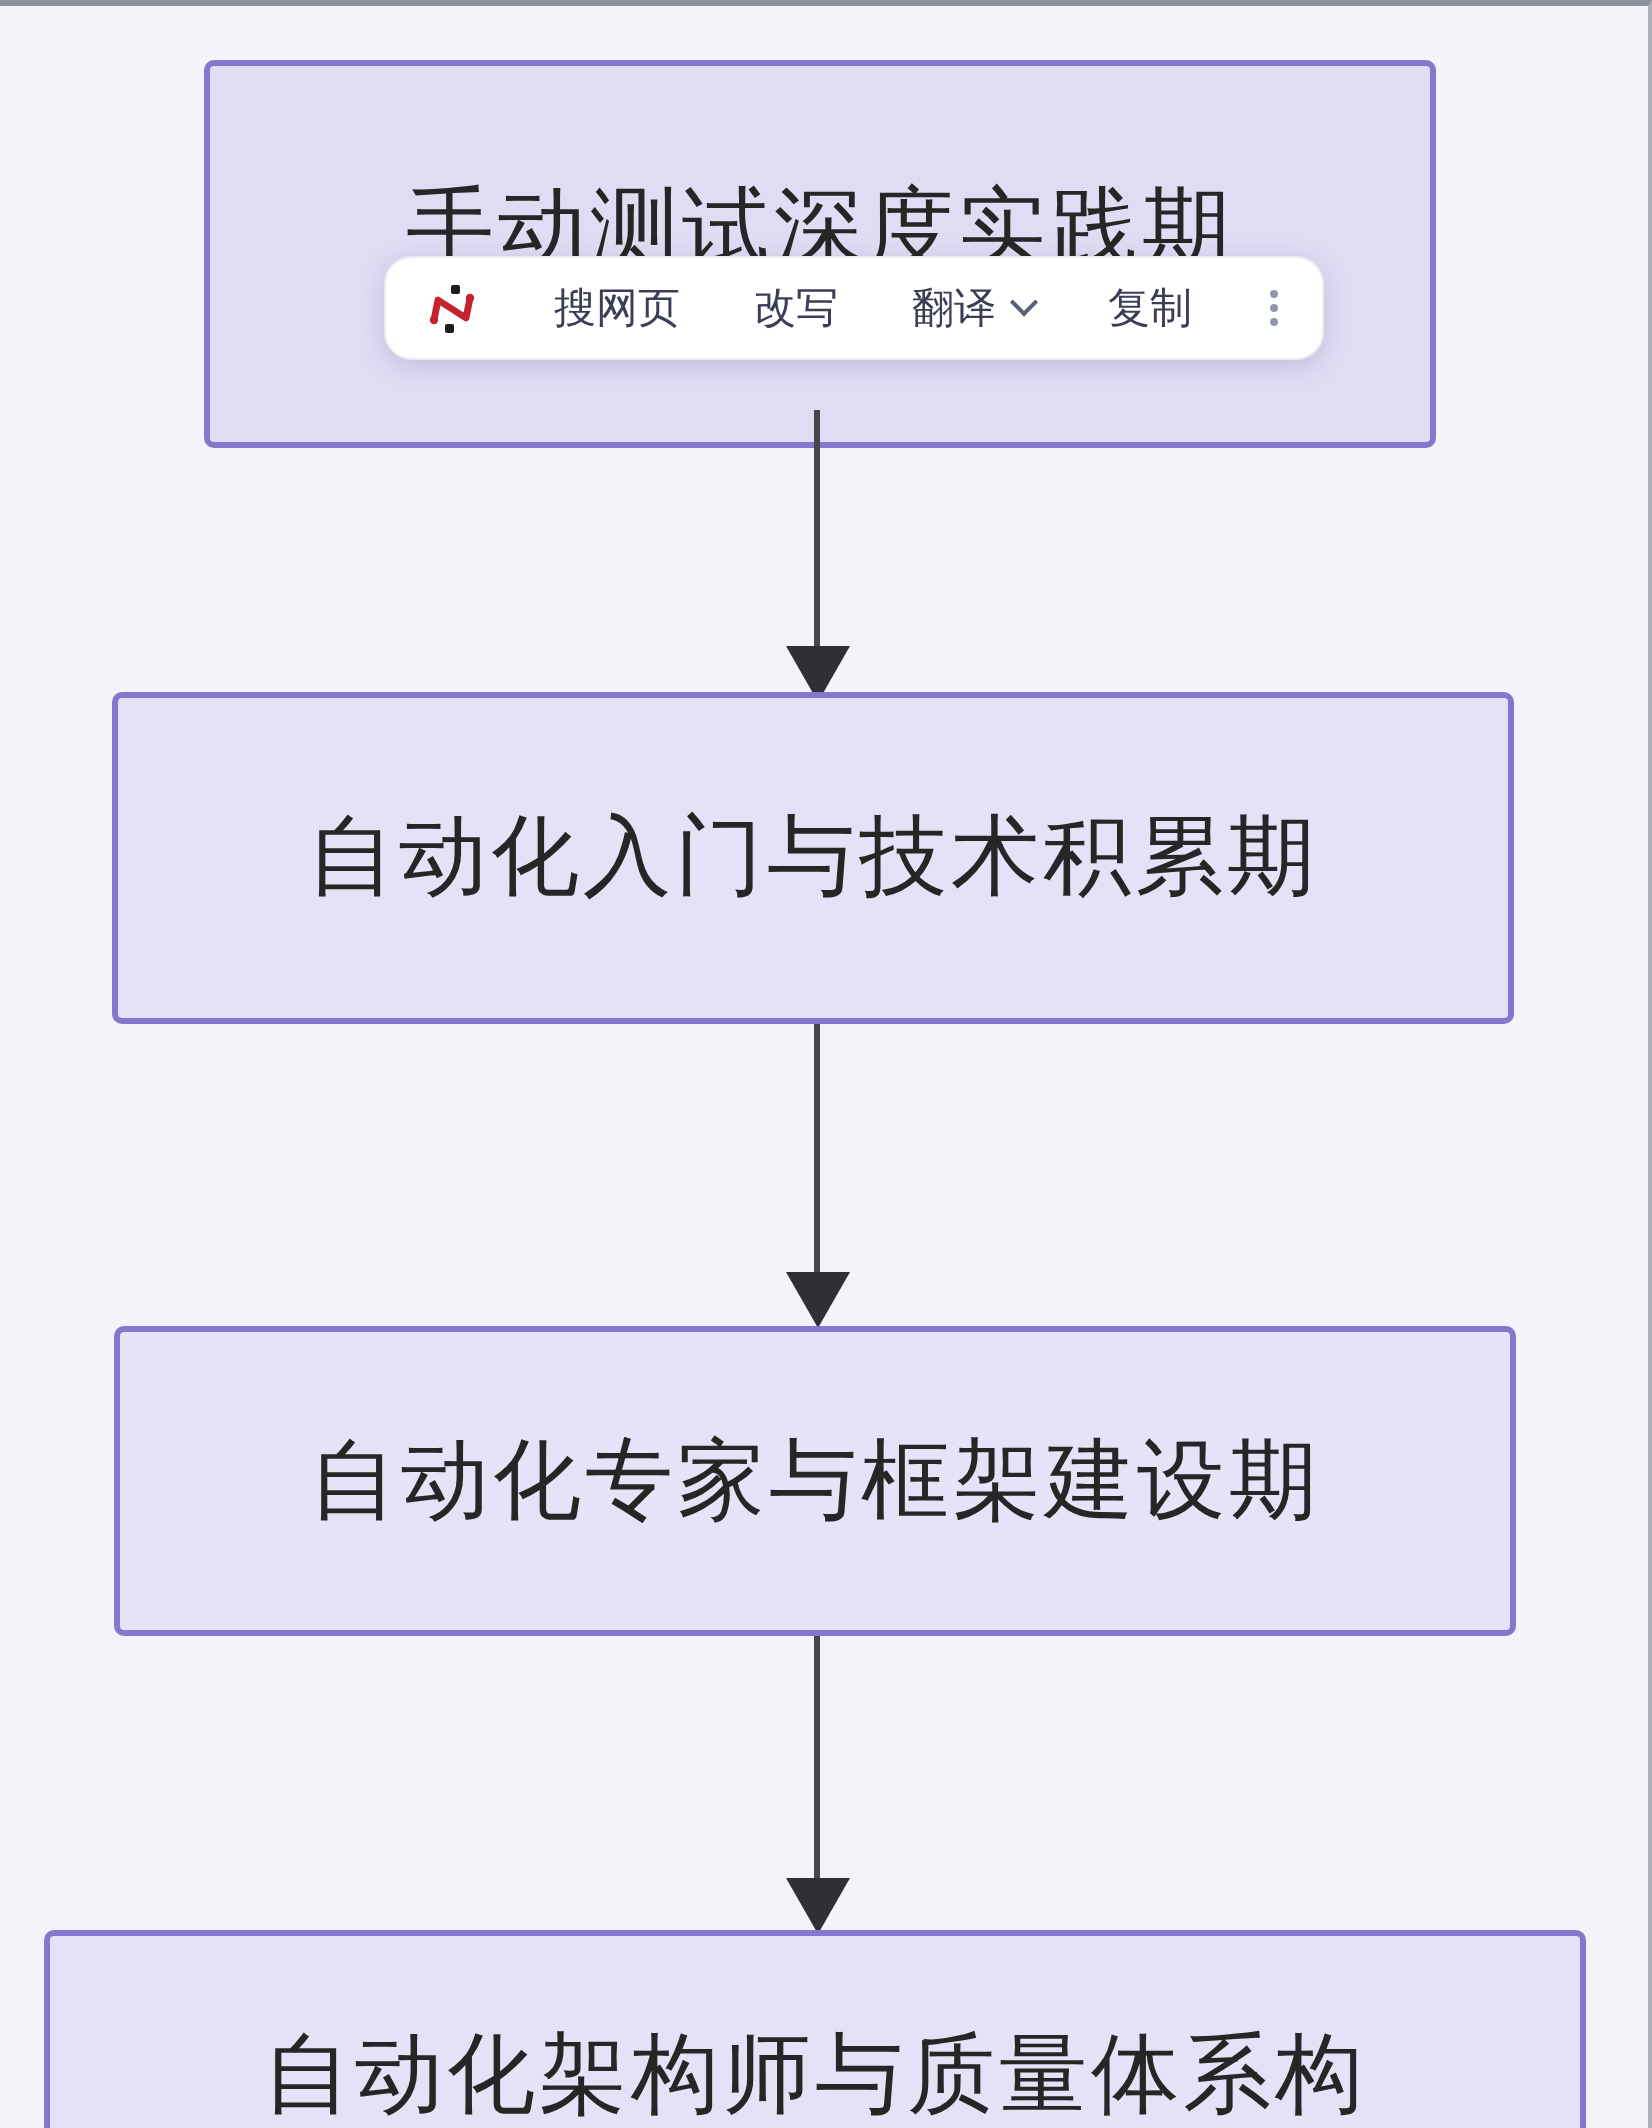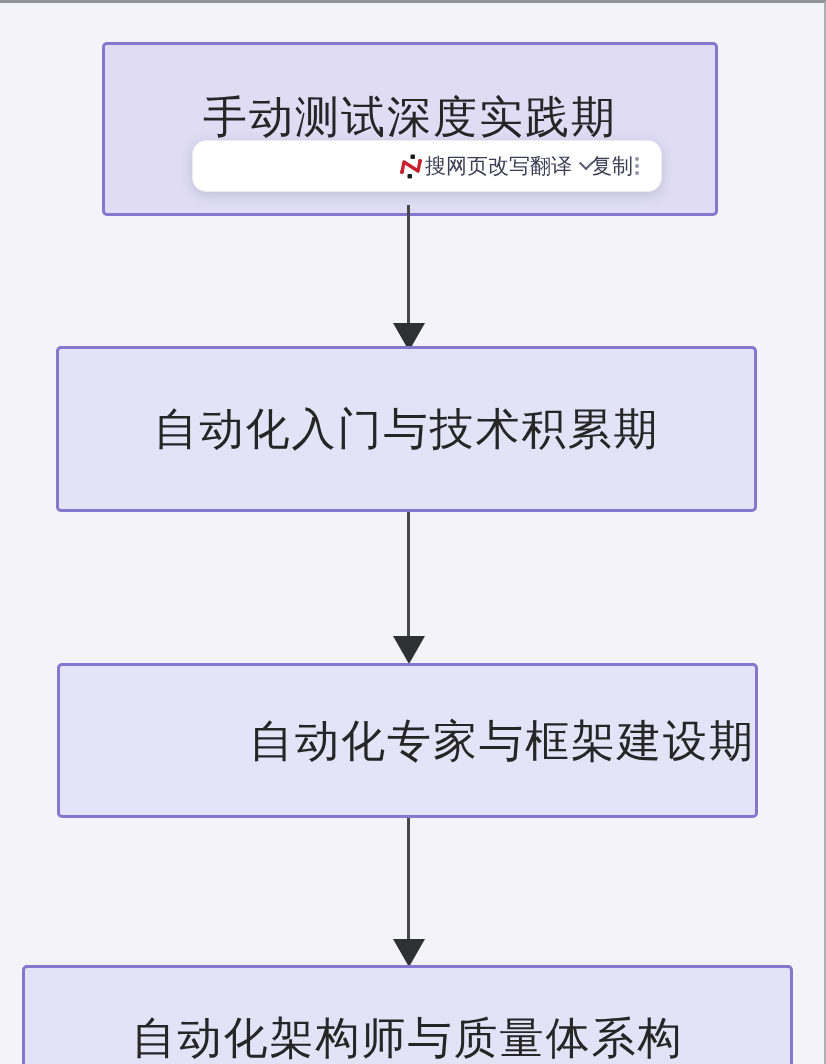--- a/index.html
+++ b/index.html
@@ -29,24 +29,24 @@
     align-items: center;
     justify-content: center;
   }
   .stage-label {
     color: #262626;
     font-size: 44px;
     letter-spacing: 2px;
     white-space: nowrap;
     line-height: 1;
   }
-  .stage-0 { left: 102px; top:  42px; width: 616px; height: 174px; }
+  .stage-0 { left: 102px; top:  30px; width: 616px; height: 194px; }
   .stage-0 .stage-label { padding-bottom: 24px; }
   .stage-1 { left:  56px; top: 346px; width: 701px; height: 166px; justify-content: center; }
-  .stage-2 { left:  57px; top: 663px; width: 701px; height: 155px; justify-content: flex-end; }
+  .stage-2 { left:  57px; top: 663px; width: 701px; height: 155px; }
   .stage-3 { left:  22px; top: 965px; width: 771px; height: 165px; }
   .stage-3 .stage-label { padding-bottom: 20px; }
 
   
   .flow-arrow {
     position: absolute;
     left: 390px;
     width: 37px;
     display: flex;
     flex-direction: column;
@@ -71,21 +71,21 @@
   .selection-toolbar {
     position: absolute;
     left: 87px; top: 95px;          
     width: 470px; height: 52px;
     background: #ffffff;
     border: 1px solid #ececf1;
     border-radius: 14px;
     box-shadow: 0 3px 12px rgba(60,60,90,.18);
     display: flex;
     align-items: center;
-    justify-content: flex-end;
+    justify-content: space-between;
     padding: 0 20px;
     box-sizing: border-box;
     z-index: 5;
   }
   .tb-btn {
     background: none; border: none; cursor: pointer;
     font-family: inherit;
     font-size: 21px;
     color: #3b3e55;
     padding: 0;

